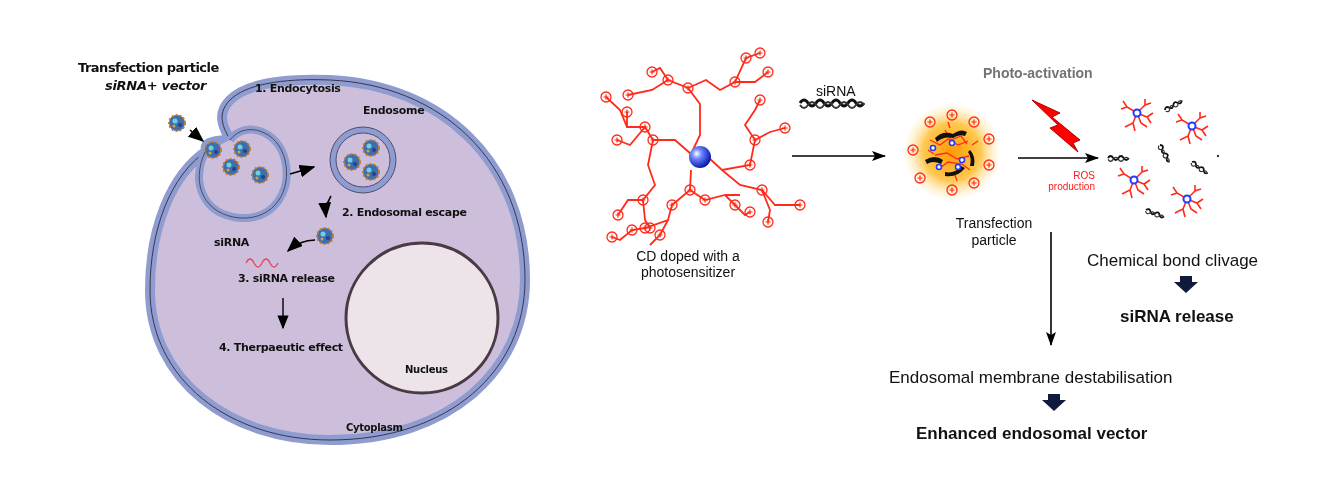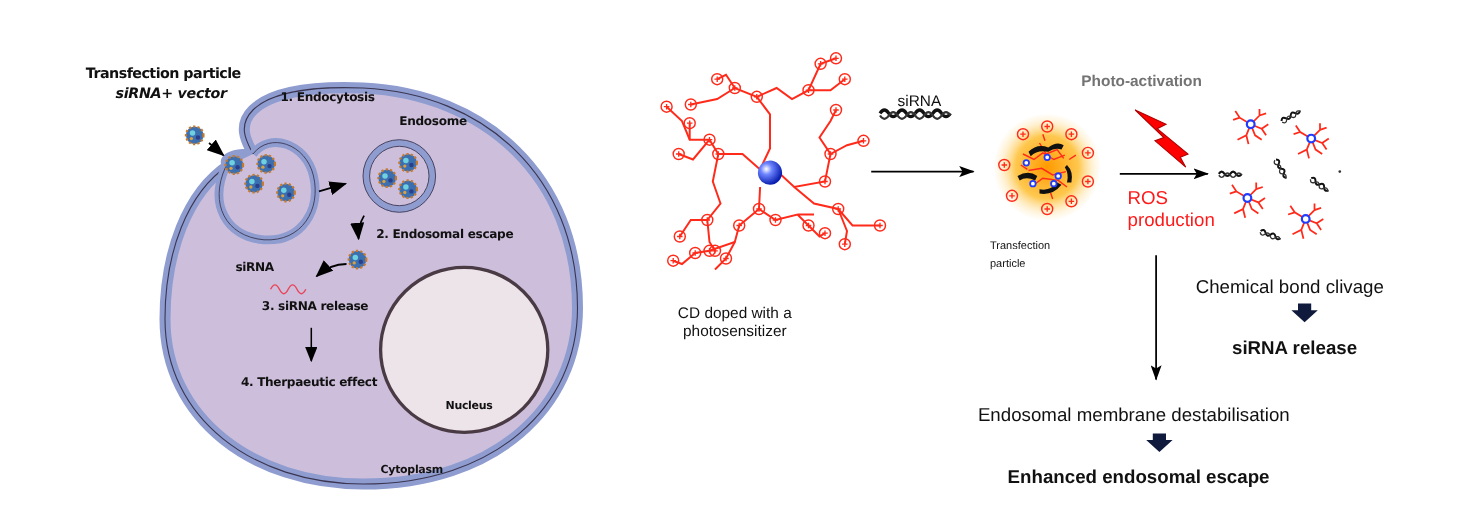--- a/index.html
+++ b/index.html
@@ -217,30 +217,30 @@
 <div class="t" style="left:105px;top:78px;font-family:'DejaVu Sans',sans-serif;font-style:italic;font-weight:bold;font-size:13px;letter-spacing:-0.3px;">siRNA+ vector</div>
 <div class="t cal" style="left:255px;top:82px;">1. Endocytosis</div>
 <div class="t cal" style="left:340px;top:104px;margin-left:23px;">Endosome</div>
 <div class="t cal" style="left:342px;top:206px;">2. Endosomal escape</div>
 <div class="t cal" style="left:214px;top:236px;">siRNA</div>
 <div class="t cal" style="left:238px;top:272px;">3. siRNA release</div>
 <div class="t cal" style="left:219px;top:341px;">4. Therpaeutic effect</div>
 <div class="t cal" style="left:405px;top:364px;font-size:10px;">Nucleus</div>
 <div class="t cal" style="left:322px;top:422px;font-size:10px;margin-left:24px;">Cytoplasm</div>
 
-<div class="t lbl" style="left:608px;top:248px;font-size:14px;text-align:center;width:120px;margin-top:28px;">
+<div class="t lbl" style="left:628px;top:248px;font-size:14px;text-align:center;width:120px;">
   <div>CD doped with a</div>
   <div>photosensitizer</div>
 </div>
 <div class="t lbl" style="left:816px;top:83px;font-size:14px;">siRNA</div>
 <div class="t lbl" style="left:983px;top:65px;font-size:14px;font-weight:bold;color:#737373;">Photo-activation</div>
-<div class="t lbl" style="left:1025px;top:170px;font-size:17px;color:#ff1a1a;text-align:left;width:70px;">
+<div class="t lbl" style="left:1025px;top:170px;font-size:10px;color:#ff1a1a;text-align:right;width:70px;">
   <div>ROS</div>
   <div>production</div>
 </div>
-<div class="t lbl" style="left:900px;top:215px;font-size:10px;text-align:left;width:100px;line-height:17px;">
+<div class="t lbl" style="left:944px;top:215px;font-size:14px;text-align:center;width:100px;line-height:17px;">
   <div>Transfection</div>
   <div>particle</div>
 </div>
 <div class="t lbl" style="left:1087px;top:251px;font-size:17px;">Chemical bond clivage</div>
 <div class="t lbl" style="left:1120px;top:307px;font-size:17px;font-weight:bold;">siRNA release</div>
 <div class="t lbl" style="left:889px;top:368px;font-size:17px;">Endosomal membrane destabilisation</div>
-<div class="t lbl" style="left:916px;top:424px;font-size:17px;font-weight:bold;">Enhanced endosomal escape</div>
+<div class="t lbl" style="left:916px;top:424px;font-size:17px;font-weight:bold;">Enhanced endosomal vector</div>
 
 </body></html>

